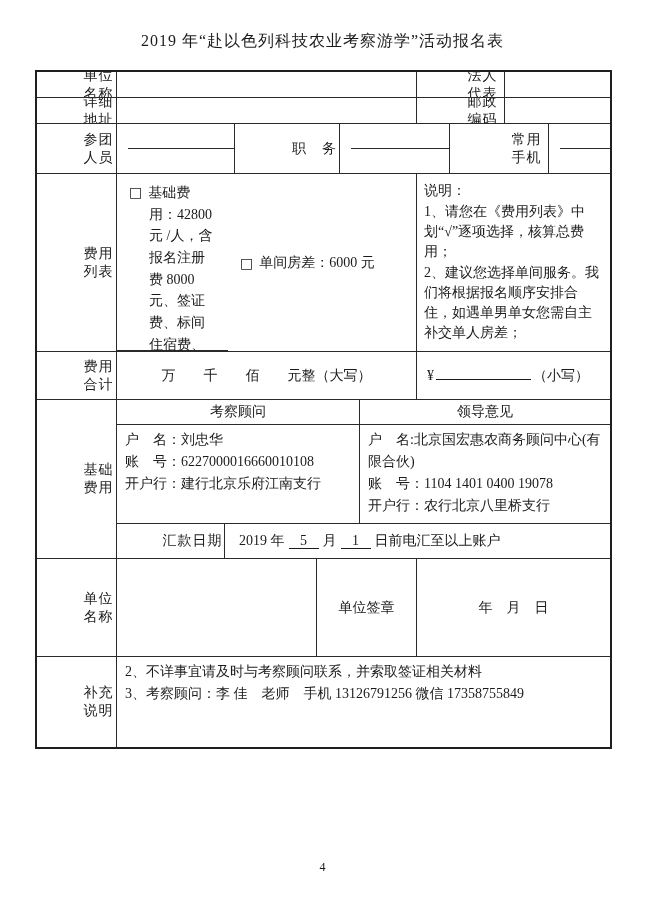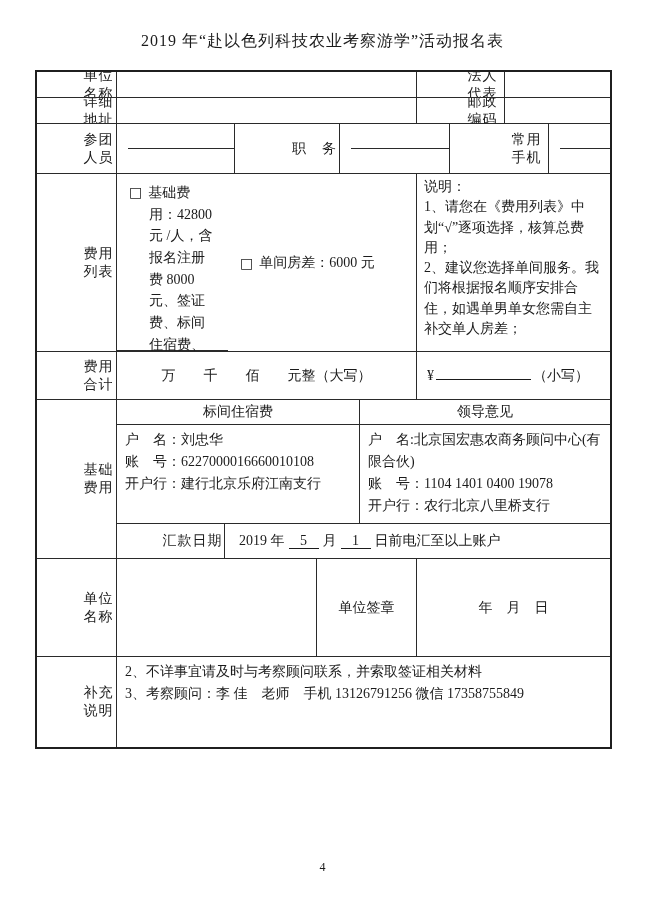--- a/index.html
+++ b/index.html
@@ -45,21 +45,21 @@
   
   .split { flex-direction:column; align-items:stretch; padding:0; }
   .split .half { flex:1 1 50%; }
   .split .half.top { border-bottom:1px solid #2a2a2a; }
   
   .fee-col { flex-direction:row; align-items:stretch; }
   .fee-sub1 { flex:0 0 111px; border-bottom:1px solid #2a2a2a; box-sizing:border-box;
               padding:8px 10px 0 12px; line-height:1.55; }
   .fee-sub2 { flex:1 1 auto; display:flex; align-items:center; padding:0 10px 0 12px; }
   .hang { padding-left:20px; text-indent:-20px; }
-  .notes { align-items:flex-start; padding:3px 7px; line-height:1.45; }
+  .notes { align-items:center; padding:3px 7px; line-height:1.45; }
   .notes p { margin:0; }
   
   .remit-right { flex-direction:column; align-items:stretch; padding:0; }
   .remit-hdr { display:flex; flex:0 0 25px; border-bottom:1px solid #2a2a2a; box-sizing:border-box; }
   .remit-det { display:flex; flex:0 0 99px; border-bottom:1px solid #2a2a2a; box-sizing:border-box; }
   .remit-date { display:flex; flex:1 1 auto; }
   .acct { padding:4px 8px; line-height:1.58; align-items:flex-start; }
   .acct div { width:100%; }
   .uline {
     display:inline-block; min-width:30px; text-align:center;
@@ -151,21 +151,21 @@
         <div class="wrapbox">
           <span>¥</span><span class="fill-line"></span><span>（小写）</span>
         </div>
       </div>
     </div>
 
     <div class="row h159">
       <div class="cell lab w80">基础费用</div>
       <div class="cell remit-right grow end">
         <div class="remit-hdr">
-          <div class="cell ctr w243">标间住宿费</div>
+          <div class="cell ctr w243">考察顾问</div>
           <div class="cell ctr grow end">领导意见</div>
         </div>
         <div class="remit-det">
           <div class="cell acct w243">
             <div>
               <div>户　名：刘忠华</div>
               <div>账　号：6227000016660010108</div>
               <div>开户行：建行北京乐府江南支行</div>
             </div>
           </div>

